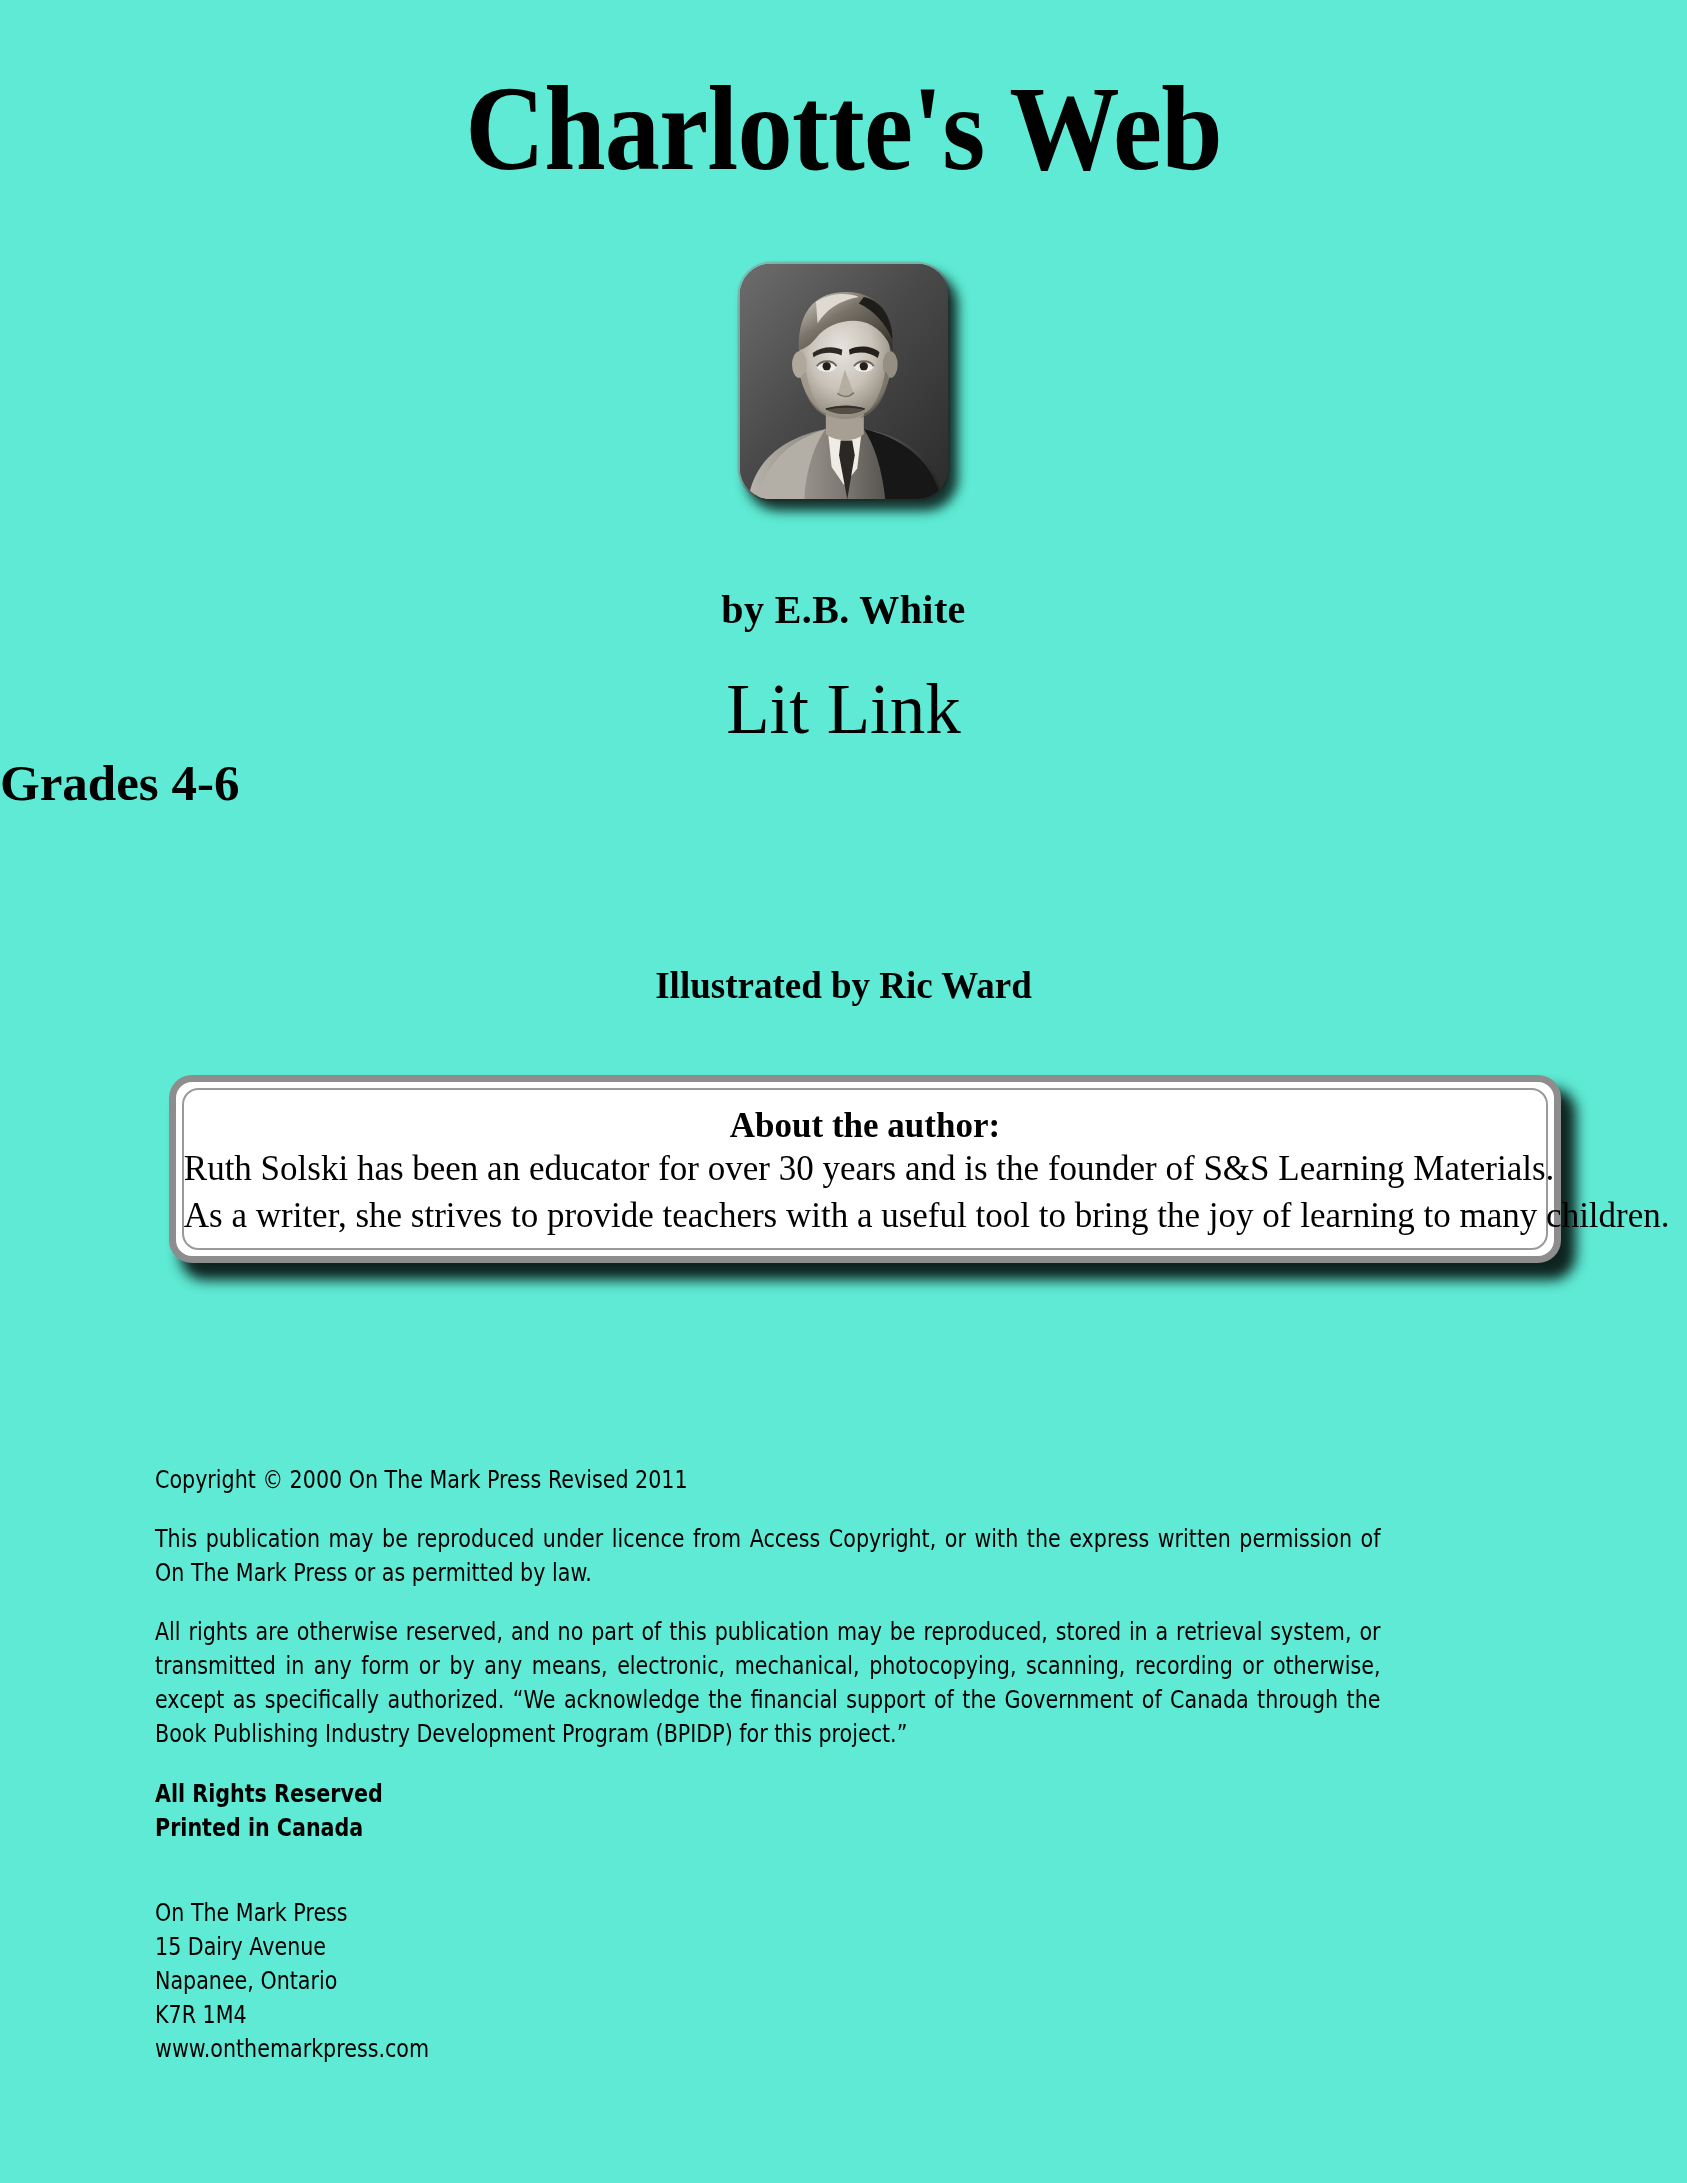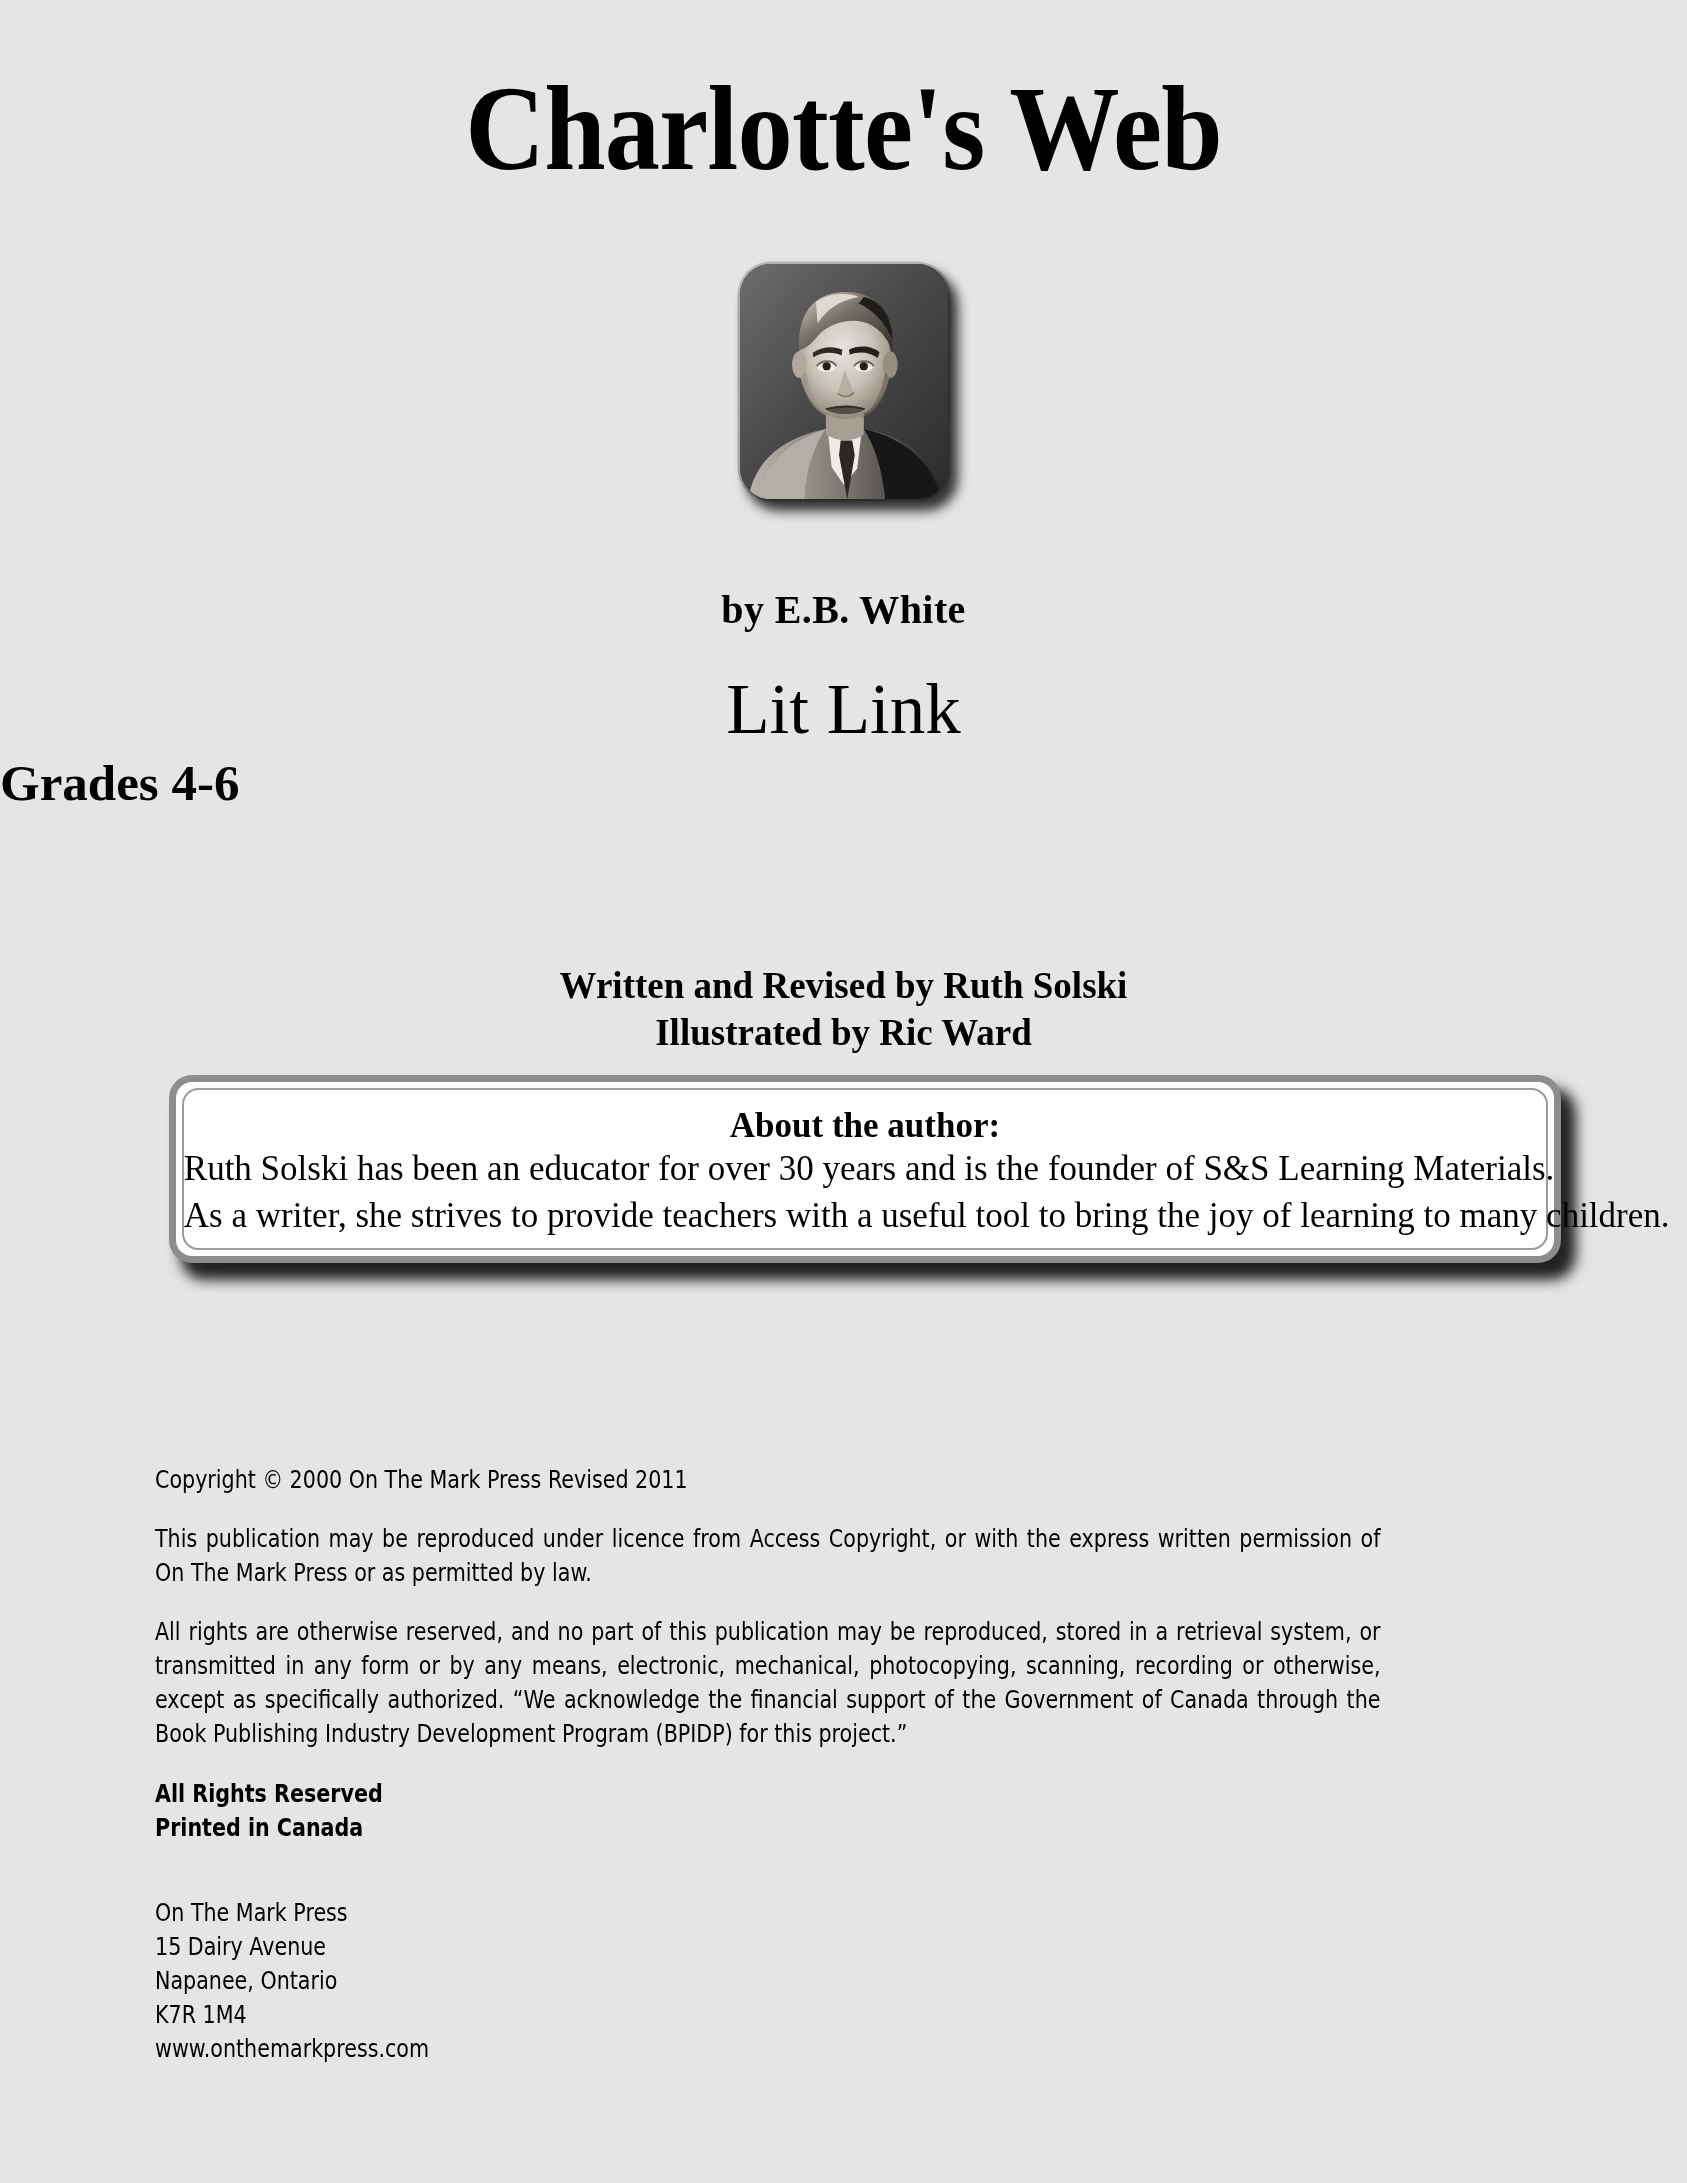--- a/index.html
+++ b/index.html
@@ -13,21 +13,21 @@
     height: 2183px;
     position: relative;
     font-family: "Liberation Serif", "DejaVu Serif", serif;
     color: #000000;
     overflow: hidden;
   }
 
   .page {
     position: absolute;
     inset: 0;
-    background: #e5e5e5;
+    background: #5eead4;
   }
 
   
   .book-title {
     position: absolute;
     top: 64px;
     left: 0;
     width: 1687px;
     text-align: center;
     font-family: "Liberation Serif", "DejaVu Serif", serif;
@@ -296,21 +296,20 @@
       </svg>
     </div>
   </div>
 
   <div class="by-author">by E.B. White</div>
 
   <div class="lit-link">Lit Link</div>
   <div class="grades">Grades 4-6</div>
 
   <div class="credits">
-    <div>Written and Revised by Ruth Solski</div>
     <div>Illustrated by Ric Ward</div>
   </div>
 
   <div class="about-box-outer">
     <div class="about-box-inner">
       <div class="about-content">
         <div class="about-heading">About the author:</div>
         <div class="about-line">Ruth Solski has been an educator for over 30 years and is the founder of S&amp;S Learning Materials.</div>
         <div class="about-line">As a writer, she strives to provide teachers with a useful tool to bring the joy of learning to many children.</div>
       </div>

